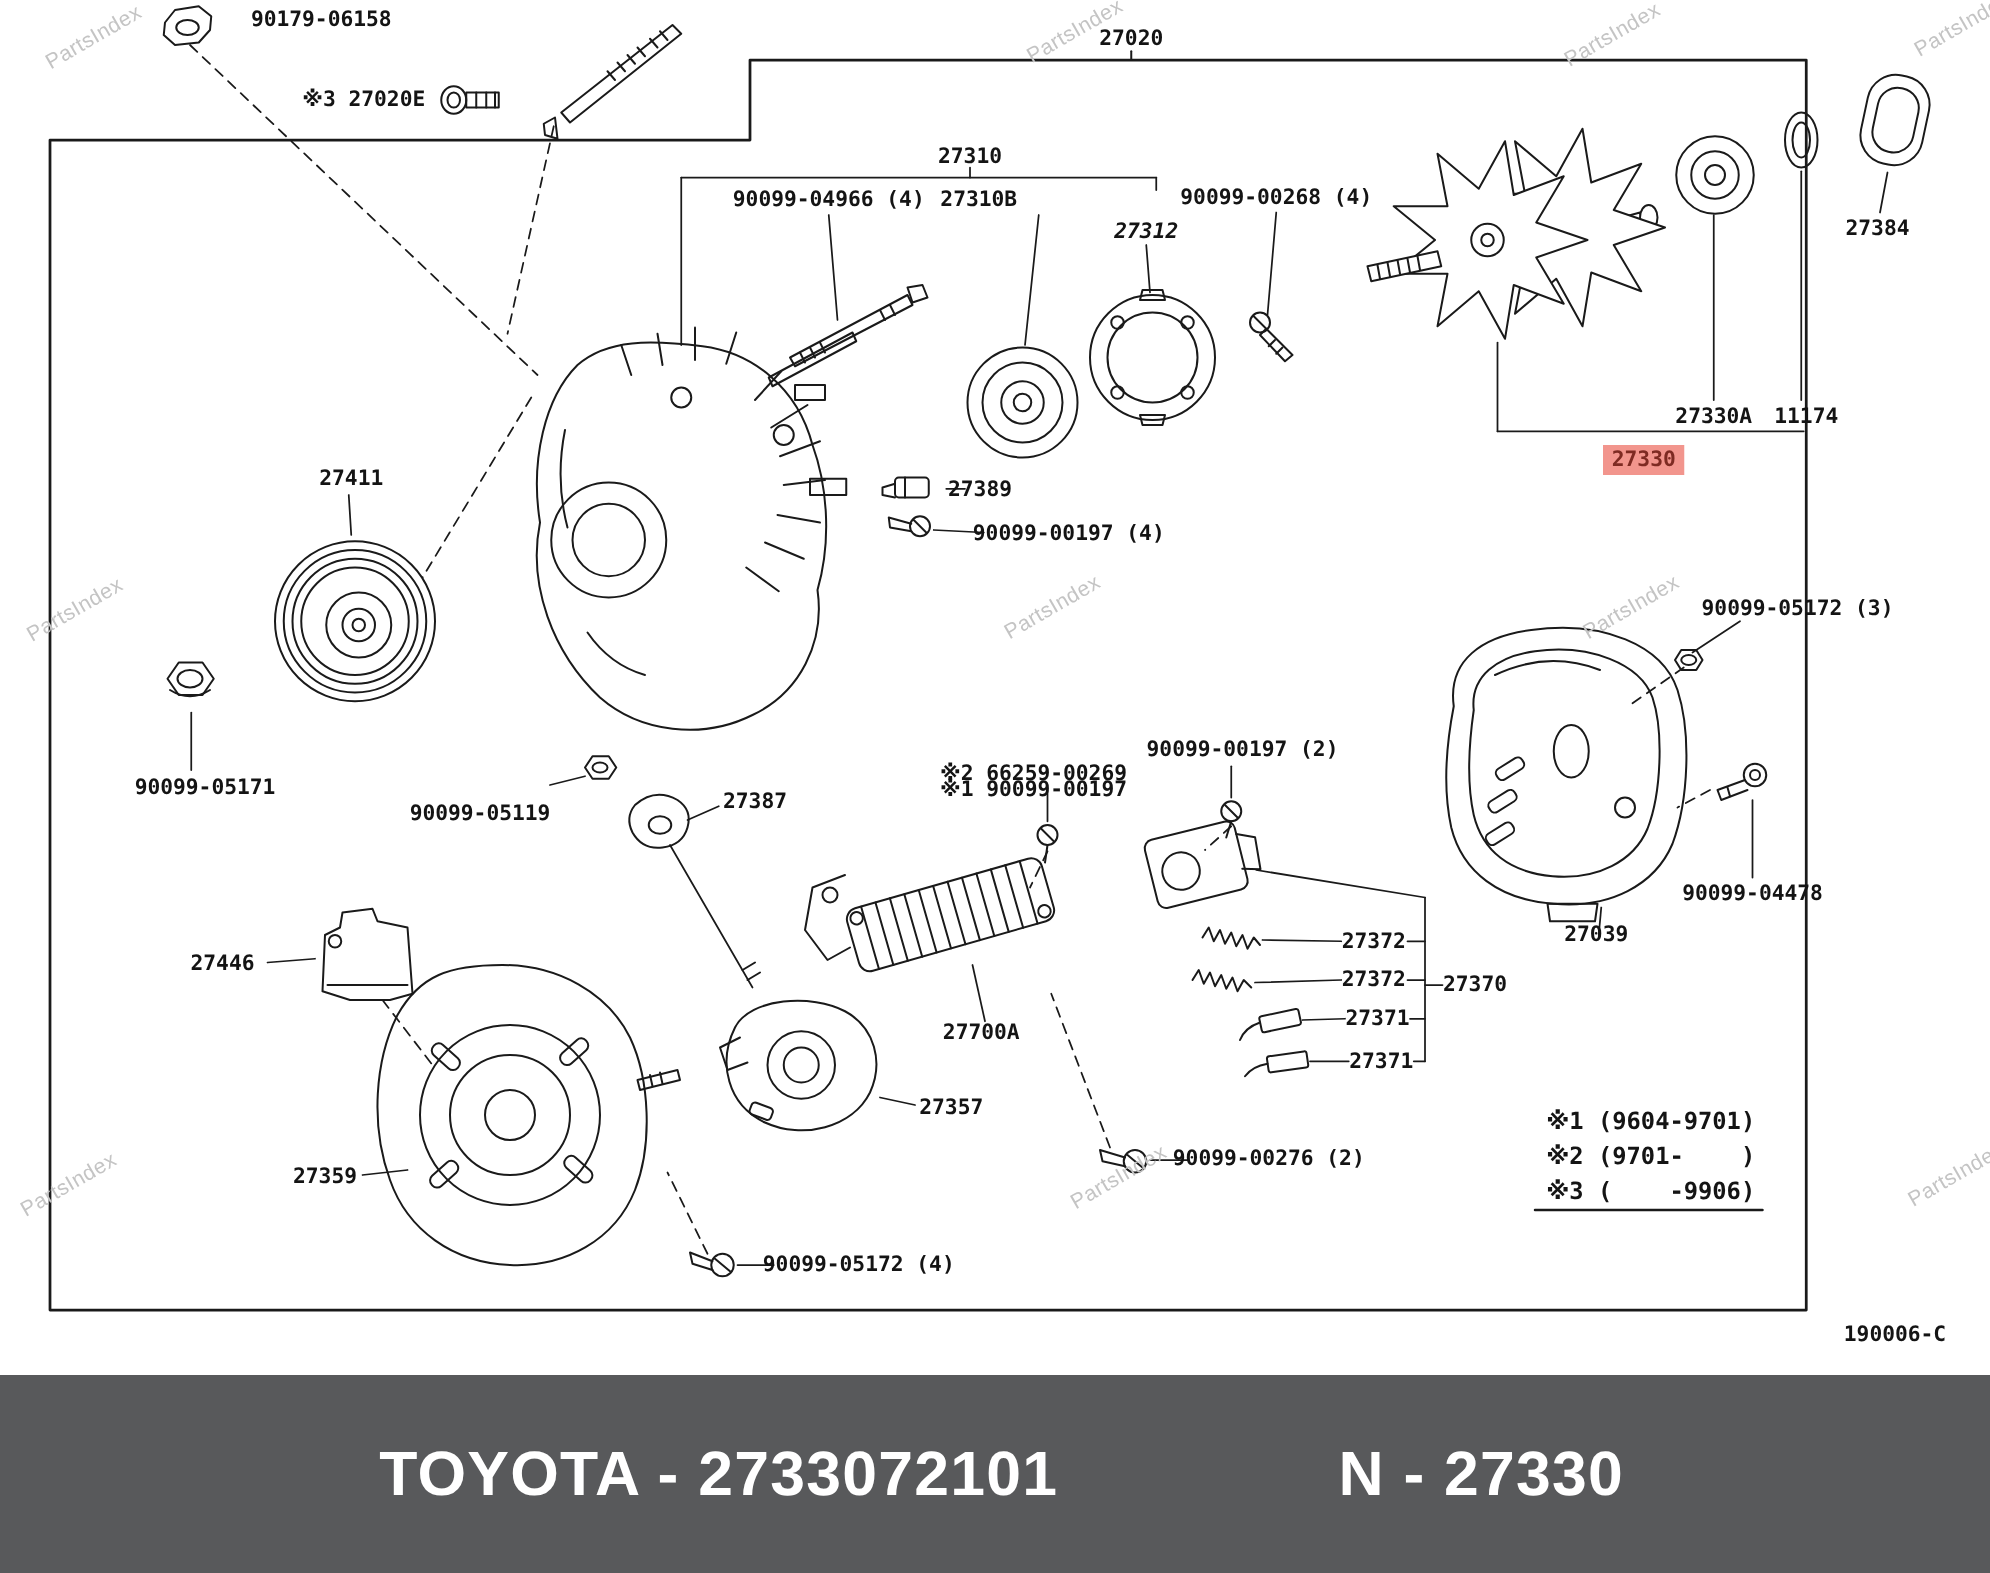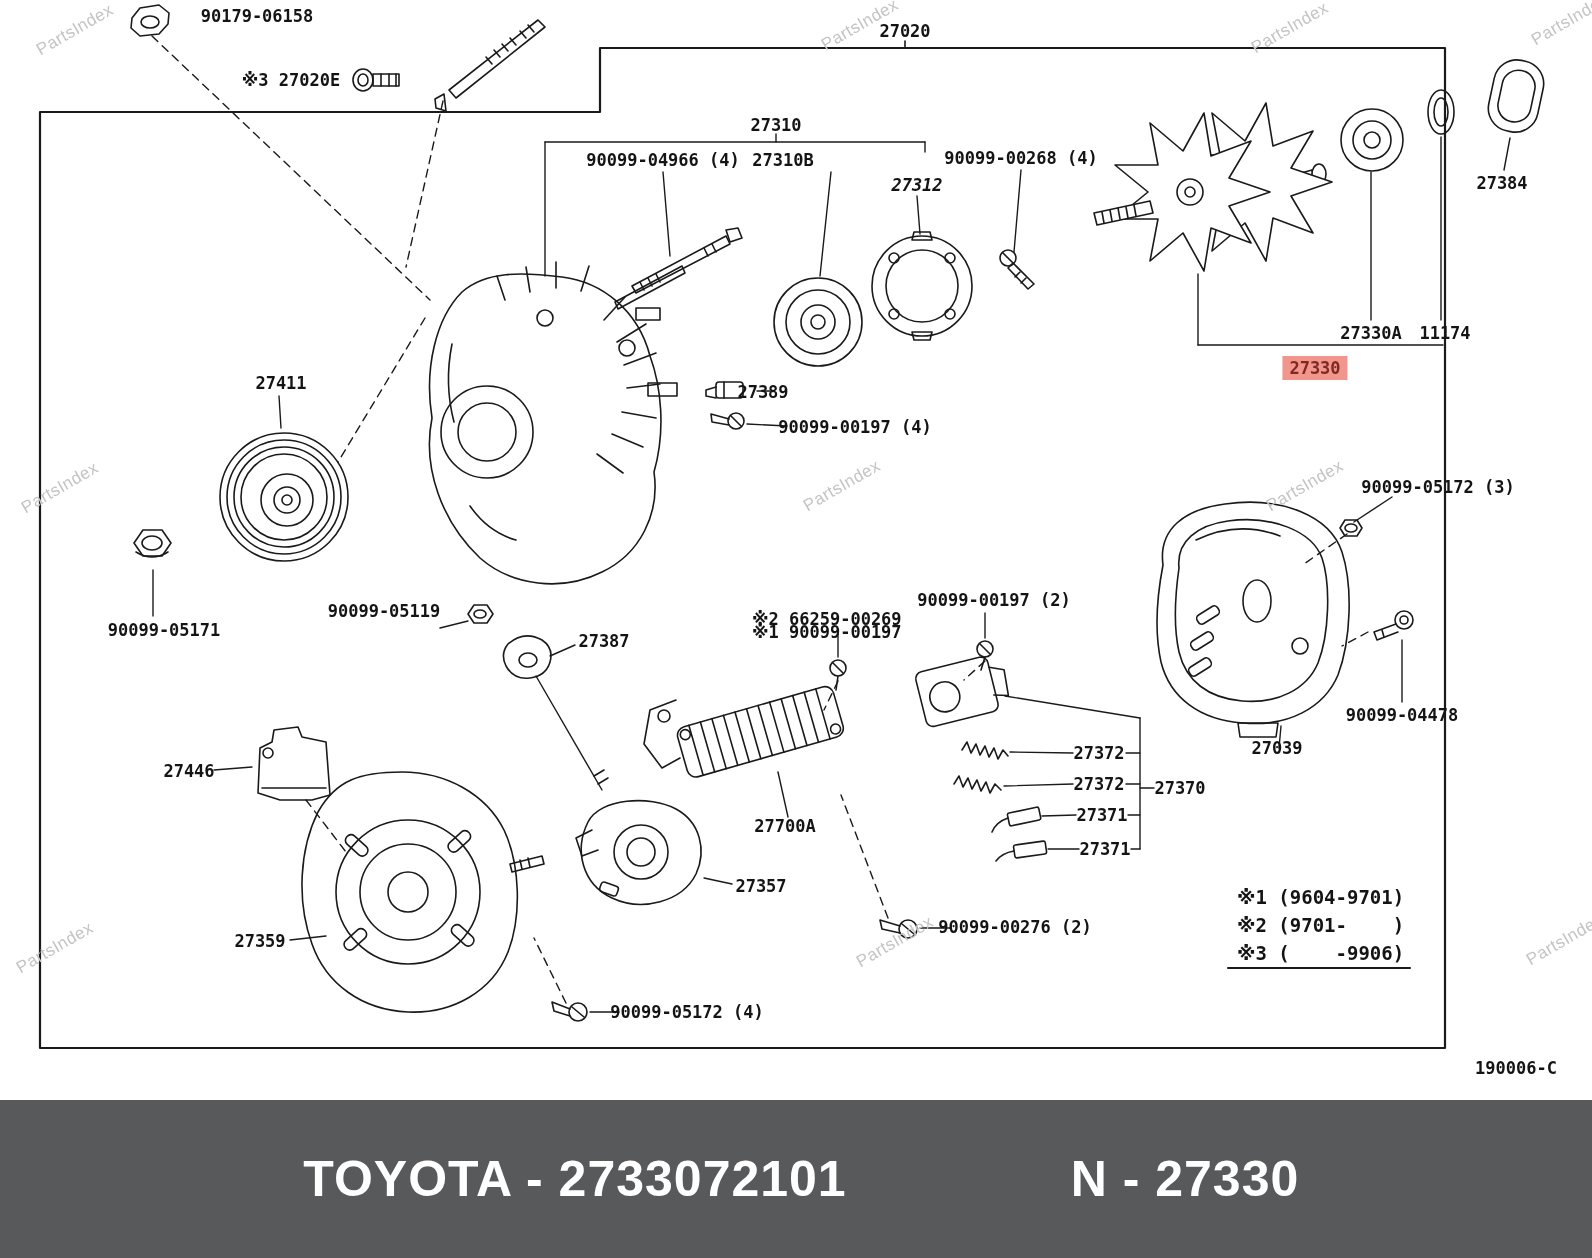--- a/index.html
+++ b/index.html
@@ -389,30 +389,30 @@
         <div class="plabel" style="left: 776px; top: 125px;">27310</div>
         <div class="plabel" style="left: 663px; top: 160px;">90099-04966 (4)</div>
         <div class="plabel" style="left: 783px; top: 160px;">27310B</div>
         <div class="plabel" style="left: 917px; top: 185px; font-style: italic;">27312</div>
         <div class="plabel" style="left: 1021px; top: 158px;">90099-00268 (4)</div>
         <div class="plabel" style="left: 1502px; top: 183px;">27384</div>
         <div class="plabel" style="left: 1371px; top: 333px;">27330A</div>
         <div class="plabel" style="left: 1445px; top: 333px;">11174</div>
         <div class="plabel hl" style="left: 1315px; top: 368px;">27330</div>
         <div class="plabel" style="left: 281px; top: 383px;">27411</div>
-        <div class="plabel" style="left: 763px; top: 392px;">27389</div>
+        <div class="plabel" style="left: 784px; top: 392px;">27389</div>
         <div class="plabel" style="left: 855px; top: 427px;">90099-00197 (4)</div>
         <div class="plabel" style="left: 1438px; top: 487px;">90099-05172 (3)</div>
         <div class="plabel" style="left: 164px; top: 630px;">90099-05171</div>
-        <div class="plabel" style="left: 384px; top: 611px; text-align: center;">90099-05119</div>
+        <div class="plabel" style="left: 384px; top: 651px; text-align: center;">90099-05119</div>
         <div class="plabel" style="left: 604px; top: 641px;">27387</div>
         <div class="plabel la" style="left: 752px; top: 596px; margin-top: 36px;">※1 90099-00197</div>
         <div class="plabel la" style="left: 752px; top: 619px;">※2 66259-00269</div>
         <div class="plabel" style="left: 994px; top: 600px;">90099-00197 (2)</div>
-        <div class="plabel" style="left: 189px; top: 771px;">27446</div>
+        <div class="plabel" style="left: 178px; top: 771px;">27446</div>
         <div class="plabel" style="left: 785px; top: 826px;">27700A</div>
         <div class="plabel" style="left: 1099px; top: 753px;">27372</div>
         <div class="plabel" style="left: 1099px; top: 784px;">27372</div>
         <div class="plabel" style="left: 1180px; top: 788px;">27370</div>
         <div class="plabel" style="left: 1102px; top: 815px;">27371</div>
         <div class="plabel" style="left: 1105px; top: 849px;">27371</div>
         <div class="plabel" style="left: 1277px; top: 748px;">27039</div>
         <div class="plabel" style="left: 1402px; top: 715px;">90099-04478</div>
         <div class="plabel" style="left: 761px; top: 886px;">27357</div>
         <div class="plabel" style="left: 260px; top: 941px;">27359</div>

